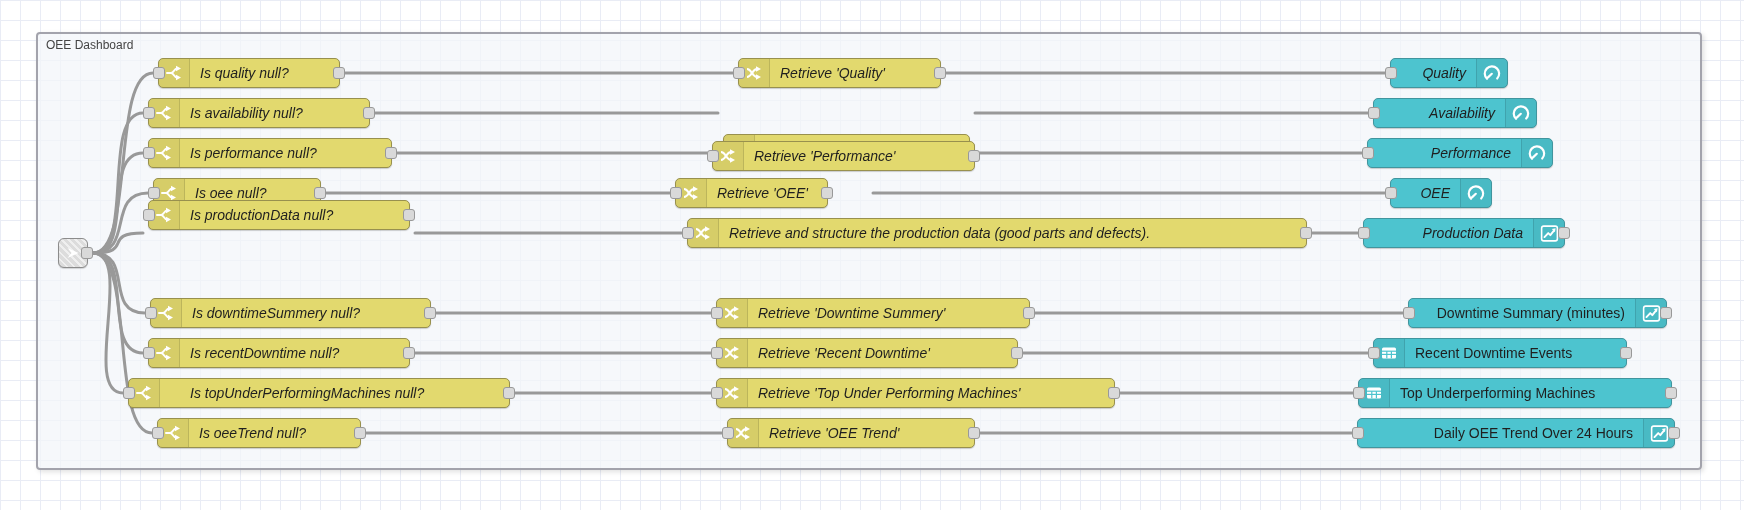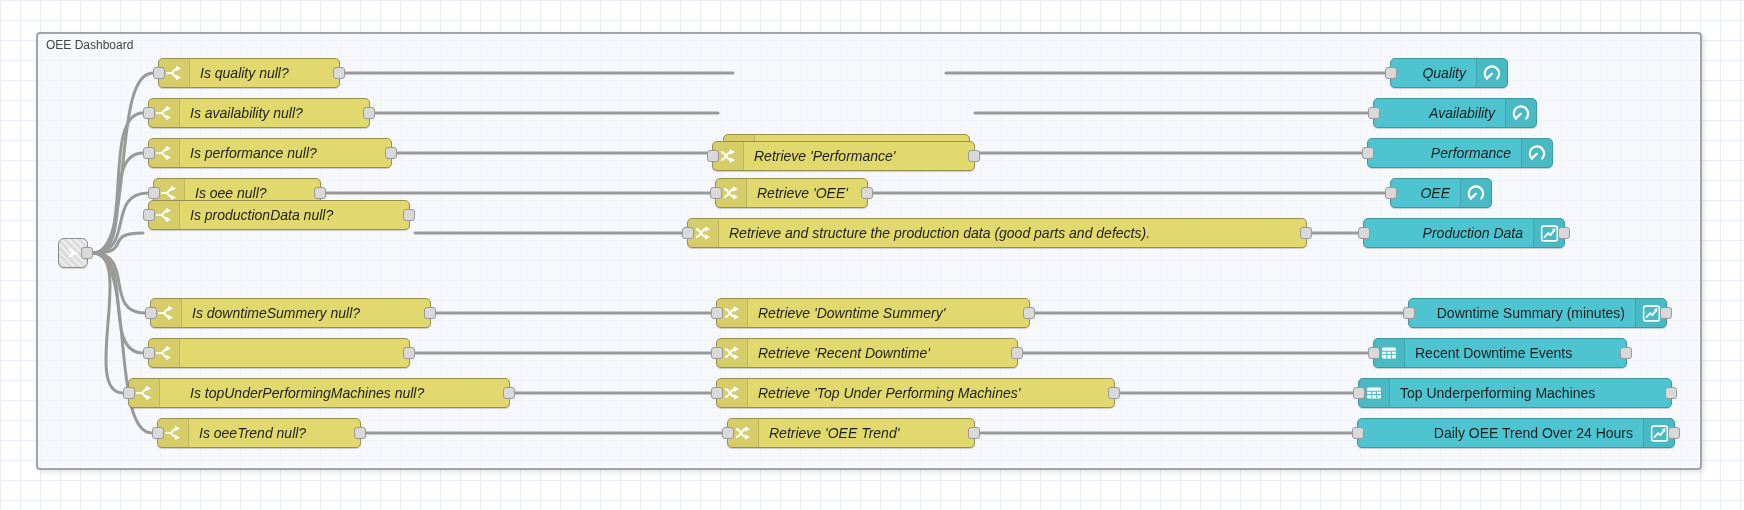--- a/index.html
+++ b/index.html
@@ -195,20 +195,21 @@
           <svg width="20" height="20" viewBox="0 0 20 20" fill="none">
             <g stroke="#fff" stroke-width="2" stroke-linecap="round">
               <path d="M3 10h4"></path>
               <path d="M7 10c3 0 3-4.5 6-4.5"></path>
               <path d="M7 10c3 0 3 4.5 6 4.5"></path>
             </g>
             <path fill="#fff" d="M12 2.8 17 5.5 12 8.2z"></path>
             <path fill="#fff" d="M12 11.8 17 14.5 12 17.2z"></path>
           </svg>
         </span>
+        <span class="node-label align-left italic">Is recentDowntime null?</span>
         <span class="port in"></span>
         <span class="port out"></span>
       </div>
       <div class="node yellow" style="left: 128px; top: 378px; width: 382px; gap: 20px;">
         <span class="icon-area left">
           <svg width="20" height="20" viewBox="0 0 20 20" fill="none">
             <g stroke="#fff" stroke-width="2" stroke-linecap="round">
               <path d="M3 10h4"></path>
               <path d="M7 10c3 0 3-4.5 6-4.5"></path>
               <path d="M7 10c3 0 3 4.5 6 4.5"></path>
@@ -230,20 +231,35 @@
               <path d="M7 10c3 0 3 4.5 6 4.5"></path>
             </g>
             <path fill="#fff" d="M12 2.8 17 5.5 12 8.2z"></path>
             <path fill="#fff" d="M12 11.8 17 14.5 12 17.2z"></path>
           </svg>
         </span>
         <span class="node-label align-left italic">Is oeeTrend null?</span>
         <span class="port in"></span>
         <span class="port out"></span>
       </div>
+      <div class="node yellow" style="left: 738px; top: 58px; width: 203px;">
+        <span class="icon-area left">
+          <svg width="20" height="20" viewBox="0 0 20 20" fill="none">
+            <g stroke="#fff" stroke-width="2">
+              <path d="M3 6c5 0 5 8 10 8"></path>
+              <path d="M3 14c5 0 5-8 10-8"></path>
+            </g>
+            <path fill="#fff" d="M12 3.2 17 6 12 8.8z"></path>
+            <path fill="#fff" d="M12 11.2 17 14 12 16.8z"></path>
+          </svg>
+        </span>
+        <span class="node-label align-left italic">Retrieve 'Quality'</span>
+        <span class="port in"></span>
+        <span class="port out"></span>
+      </div>
       <div class="node yellow" style="left: 723px; top: 106px; width: 247px; margin-top: 28px;">
         <span class="icon-area left">
           <svg width="20" height="20" viewBox="0 0 20 20" fill="none">
             <g stroke="#fff" stroke-width="2">
               <path d="M3 6c5 0 5 8 10 8"></path>
               <path d="M3 14c5 0 5-8 10-8"></path>
             </g>
             <path fill="#fff" d="M12 3.2 17 6 12 8.8z"></path>
             <path fill="#fff" d="M12 11.2 17 14 12 16.8z"></path>
           </svg>
@@ -260,21 +276,21 @@
               <path d="M3 14c5 0 5-8 10-8"></path>
             </g>
             <path fill="#fff" d="M12 3.2 17 6 12 8.8z"></path>
             <path fill="#fff" d="M12 11.2 17 14 12 16.8z"></path>
           </svg>
         </span>
         <span class="node-label align-left italic">Retrieve 'Performance'</span>
         <span class="port in"></span>
         <span class="port out"></span>
       </div>
-      <div class="node yellow" style="left: 715px; top: 178px; width: 153px;">
+      <div class="node yellow" style="left: 675px; top: 178px; width: 153px;">
         <span class="icon-area left">
           <svg width="20" height="20" viewBox="0 0 20 20" fill="none">
             <g stroke="#fff" stroke-width="2">
               <path d="M3 6c5 0 5 8 10 8"></path>
               <path d="M3 14c5 0 5-8 10-8"></path>
             </g>
             <path fill="#fff" d="M12 3.2 17 6 12 8.8z"></path>
             <path fill="#fff" d="M12 11.2 17 14 12 16.8z"></path>
           </svg>
         </span>

